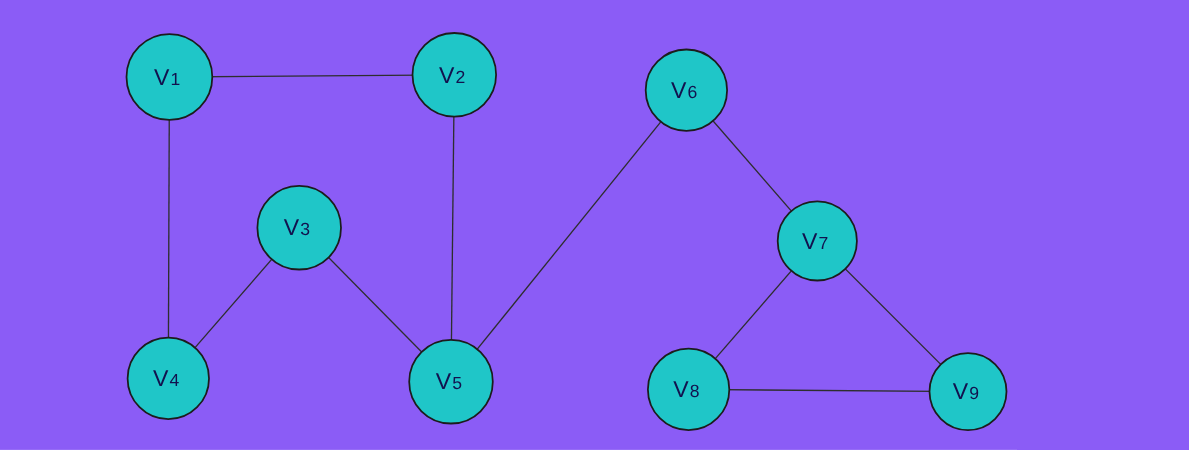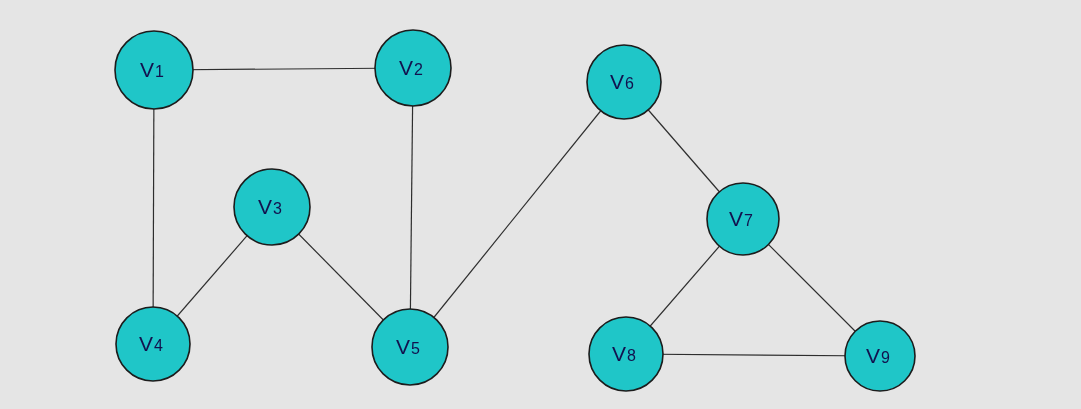--- a/index.html
+++ b/index.html
@@ -8,21 +8,21 @@
     background: #ffffff;
     width: 1081px;
     height: 409px;
     overflow: hidden;
     font-family: "Liberation Sans", sans-serif;
   }
   .canvas-wrap {
     position: relative;
     width: 1081px;
     height: 409px;
-    background: #e5e5e5;
+    background: #8b5cf6;
   }
   svg {
     display: block;
   }
   .node-label {
     font-family: "Liberation Sans", sans-serif;
     user-select: none;
   }
 </style>
 </head>

